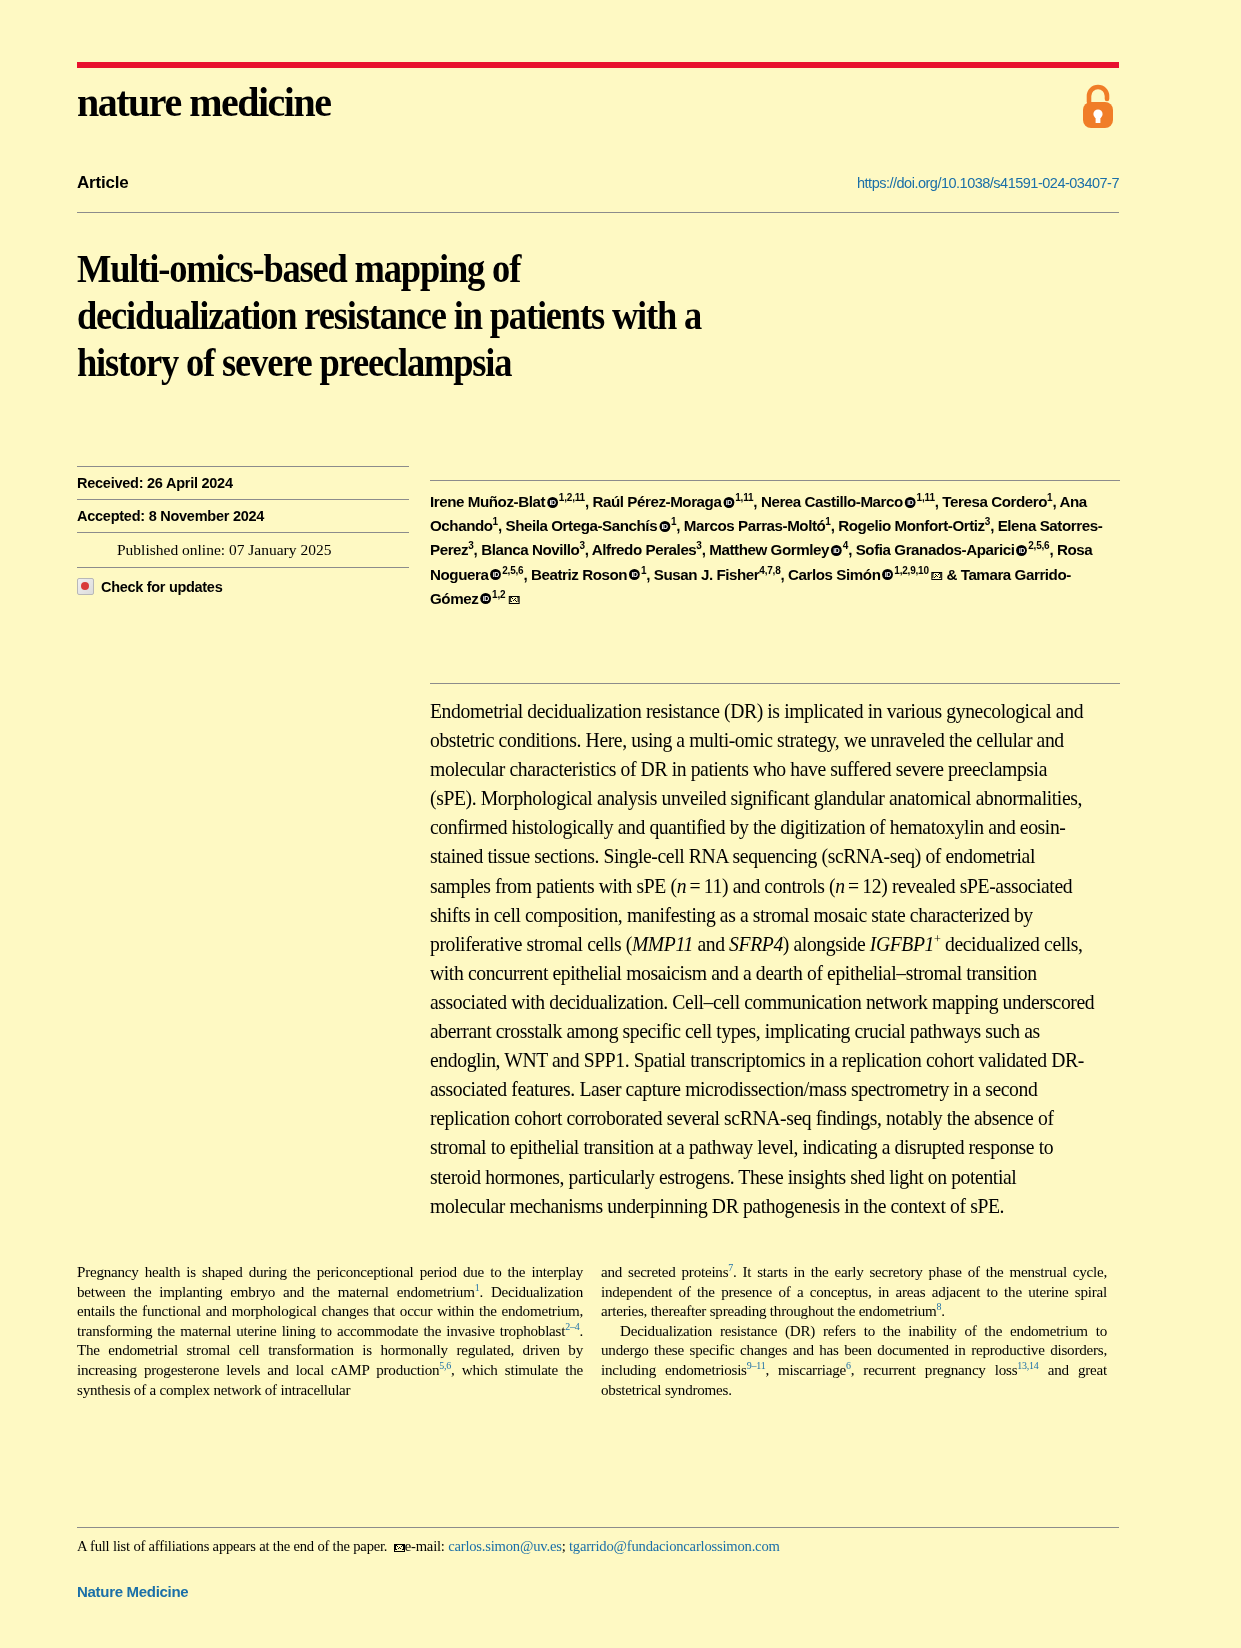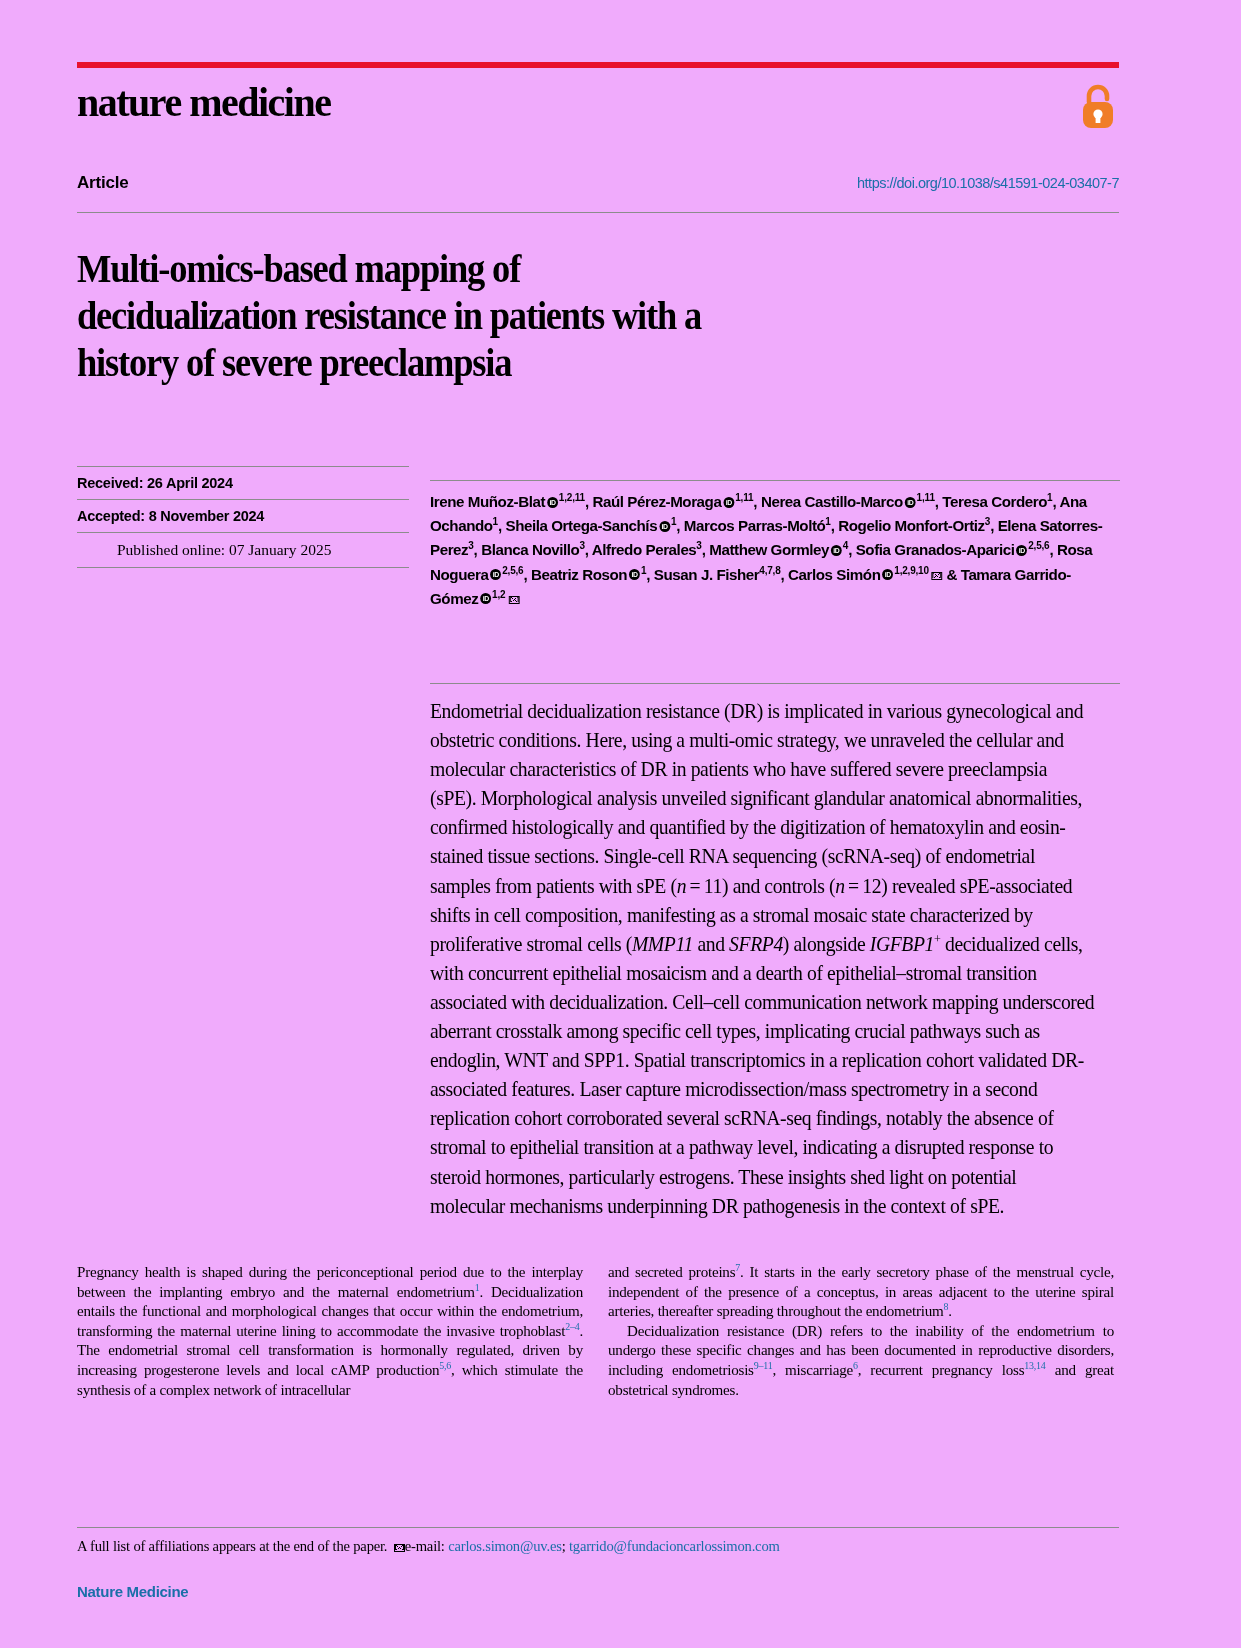--- a/index.html
+++ b/index.html
@@ -10,21 +10,21 @@
   }
   body {
     font-family: "Liberation Serif", serif;
     color: #000000;
   }
   .page {
     position: relative;
     width: 1241px;
     height: 1648px;
     margin: 0 auto;
-    background: #f0abfc;
+    background: #fef9c3;
     overflow: hidden;
     box-sizing: border-box;
   }
 
   
   .masthead {
     position: absolute;
     left: 77px;
     top: 62px;
     width: 1042px;
@@ -244,21 +244,21 @@
   .abstract i { font-style: italic; }
   .abstract sup { font-size: 0.62em; vertical-align: super; line-height: 0; }
 
   
   .body-cols {
     position: absolute;
     left: 77px;
     top: 1263px;
     width: 1042px;
     display: flex;
-    gap: 25px;
+    gap: 18px;
   }
   .col {
     width: 506px;
     font-family: "Liberation Serif", serif;
     font-size: 15.1px;
     line-height: 19.6px;
     letter-spacing: -0.23px;
     text-align: justify;
   }
   .col p { margin: 0; }
@@ -333,20 +333,24 @@
   </h1>
 
   <div class="meta">
     <div class="meta-rule"></div>
     <div class="meta-item">Received: 26 April 2024</div>
     <div class="meta-rule"></div>
     <div class="meta-item">Accepted: 8 November 2024</div>
     <div class="meta-rule"></div>
     <div class="meta-item serifed">Published online: 07 January 2025</div>
     <div class="meta-rule"></div>
+    <div class="check-row">
+      <span class="check-icon"></span>
+      <span class="check-label">Check for updates</span>
+    </div>
   </div>
 
   <div class="authors">
     <div class="authors-rule"></div>
     <div class="authors-body" id="authors-body"><span>Irene Muñoz-Blat</span><span class="orcid"></span><sup>1,2,11</sup>, <span>Raúl Pérez-Moraga</span><span class="orcid"></span><sup>1,11</sup>, <span>Nerea Castillo-Marco</span><span class="orcid"></span><sup>1,11</sup>, <span>Teresa Cordero</span><sup>1</sup>, <span>Ana Ochando</span><sup>1</sup>, <span>Sheila Ortega-Sanchís</span><span class="orcid"></span><sup>1</sup>, <span>Marcos Parras-Moltó</span><sup>1</sup>, <span>Rogelio Monfort-Ortiz</span><sup>3</sup>, <span>Elena Satorres-Perez</span><sup>3</sup>, <span>Blanca Novillo</span><sup>3</sup>, <span>Alfredo Perales</span><sup>3</sup>, <span>Matthew Gormley</span><span class="orcid"></span><sup>4</sup>, <span>Sofia Granados-Aparici</span><span class="orcid"></span><sup>2,5,6</sup>, <span>Rosa Noguera</span><span class="orcid"></span><sup>2,5,6</sup>, <span>Beatriz Roson</span><span class="orcid"></span><sup>1</sup>, <span>Susan J. Fisher</span><sup>4,7,8</sup>, <span>Carlos Simón</span><span class="orcid"></span><sup>1,2,9,10</sup><span class="envelope"></span> <span>&amp; Tamara Garrido-Gómez</span><span class="orcid"></span><sup>1,2</sup><span class="envelope"></span></div>
   </div>
 
   <div class="abstract-wrap">
     <div class="abstract-rule"></div>
     <div class="abstract" id="abstract-body">Endometrial decidualization resistance (DR) is implicated in various gynecological and obstetric conditions. Here, using a multi-omic strategy, we unraveled the cellular and molecular characteristics of DR in patients who have suffered severe preeclampsia (sPE). Morphological analysis unveiled significant glandular anatomical abnormalities, confirmed histologically and quantified by the digitization of hematoxylin and eosin-stained tissue sections. Single-cell RNA sequencing (scRNA-seq) of endometrial samples from patients with sPE (<i>n</i> = 11) and controls (<i>n</i> = 12) revealed sPE-associated shifts in cell composition, manifesting as a stromal mosaic state characterized by proliferative stromal cells (<i>MMP11</i> and <i>SFRP4</i>) alongside <i>IGFBP1</i><sup>+</sup> decidualized cells, with concurrent epithelial mosaicism and a dearth of epithelial–stromal transition associated with decidualization. Cell–cell communication network mapping underscored aberrant crosstalk among specific cell types, implicating crucial pathways such as endoglin, WNT and SPP1. Spatial transcriptomics in a replication cohort validated DR-associated features. Laser capture microdissection/mass spectrometry in a second replication cohort corroborated several scRNA-seq findings, notably the absence of stromal to epithelial transition at a pathway level, indicating a disrupted response to steroid hormones, particularly estrogens. These insights shed light on potential molecular mechanisms underpinning DR pathogenesis in the context of sPE.</div>

